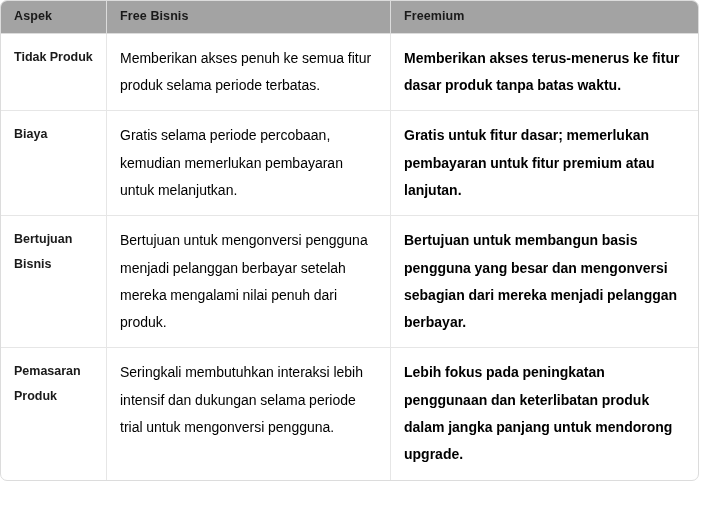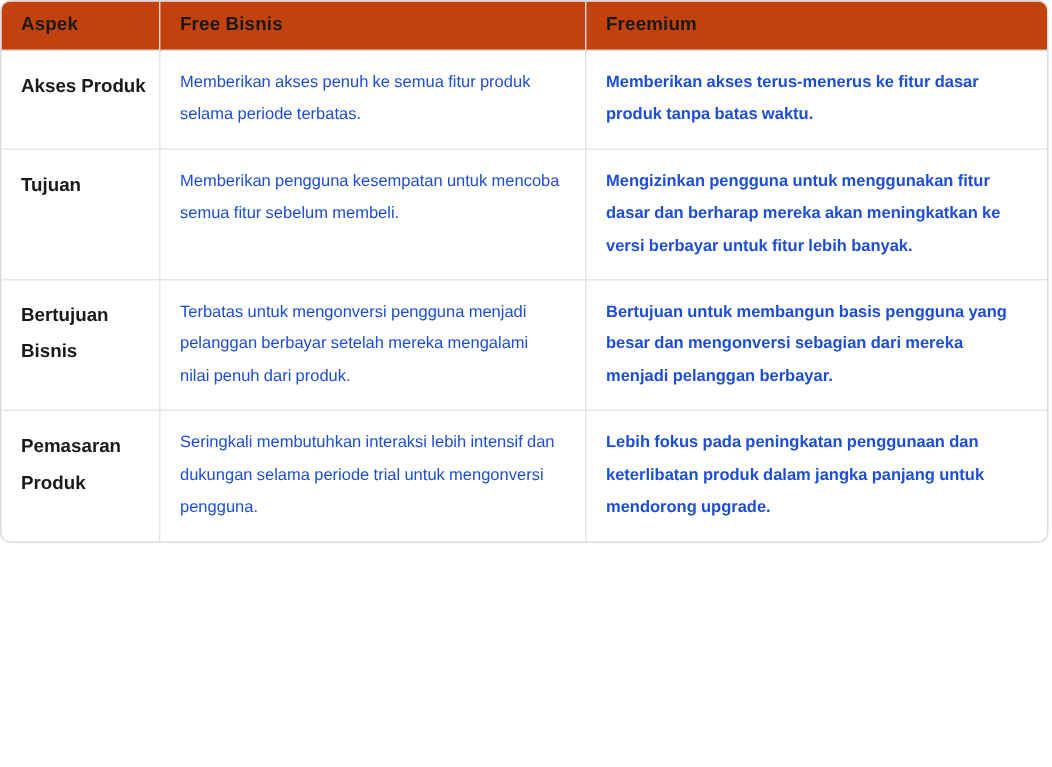--- a/index.html
+++ b/index.html
@@ -31,37 +31,37 @@
     border-radius: 7px;
     overflow: hidden;
     background: #ffffff;
   }
 
   table.comparison-table col.col-aspect   { width: 106px; }
   table.comparison-table col.col-trial    { width: 284px; }
   table.comparison-table col.col-freemium { width: 307px; }
 
   thead th {
-    background: #c2410c;
+    background: #a3a3a3;
     font-size: 12.5px;
     font-weight: bold;
     color: #1a1a1a;
     text-align: left;
     padding: 9px 14px 9px 13px;
     border-bottom: 1px solid #dcdcdc;
     border-right: 1px solid #dcdcdc;
     vertical-align: middle;
     letter-spacing: 0.1px;
     line-height: 1.1;
   }
   thead th:last-child { border-right: none; }
 
   tbody td {
-    font-size: 11px;
-    color: #1d4ed8;
+    font-size: 14px;
+    color: #000000;
     text-align: left;
     padding: 11px 16px 11px 13px;
     border-bottom: 1px solid #e6e6e6;
     border-right: 1px solid #e6e6e6;
     vertical-align: top;
     line-height: 1.95;
     word-spacing: -0.2px;
   }
   tbody td:last-child { border-right: none; font-weight: bold; }
   tbody tr:last-child td { border-bottom: none; }
@@ -86,32 +86,32 @@
     </colgroup>
     <thead>
       <tr>
         <th>Aspek</th>
         <th>Free Bisnis</th>
         <th>Freemium</th>
       </tr>
     </thead>
     <tbody>
       <tr>
-        <td class="aspect-cell">Akses Produk</td>
+        <td class="aspect-cell">Tidak Produk</td>
         <td>Memberikan akses penuh ke semua fitur produk selama periode terbatas.</td>
         <td>Memberikan akses terus-menerus ke fitur dasar produk tanpa batas waktu.</td>
       </tr>
       <tr>
-        <td class="aspect-cell">Tujuan</td>
-        <td>Memberikan pengguna kesempatan untuk mencoba semua fitur sebelum membeli.</td>
-        <td>Mengizinkan pengguna untuk menggunakan fitur dasar dan berharap mereka akan meningkatkan ke versi berbayar untuk fitur lebih banyak.</td>
+        <td class="aspect-cell">Biaya</td>
+        <td>Gratis selama periode percobaan, kemudian memerlukan pembayaran untuk melanjutkan.</td>
+        <td>Gratis untuk fitur dasar; memerlukan pembayaran untuk fitur premium atau lanjutan.</td>
       </tr>
       <tr>
         <td class="aspect-cell">Bertujuan Bisnis</td>
-        <td>Terbatas untuk mengonversi pengguna menjadi pelanggan berbayar setelah mereka mengalami nilai penuh dari produk.</td>
+        <td>Bertujuan untuk mengonversi pengguna menjadi pelanggan berbayar setelah mereka mengalami nilai penuh dari produk.</td>
         <td>Bertujuan untuk membangun basis pengguna yang besar dan mengonversi sebagian dari mereka menjadi pelanggan berbayar.</td>
       </tr>
       <tr>
         <td class="aspect-cell">Pemasaran Produk</td>
         <td>Seringkali membutuhkan interaksi lebih intensif dan dukungan selama periode trial untuk mengonversi pengguna.</td>
         <td>Lebih fokus pada peningkatan penggunaan dan keterlibatan produk dalam jangka panjang untuk mendorong upgrade.</td>
       </tr>
     </tbody>
   </table>
 </div>

